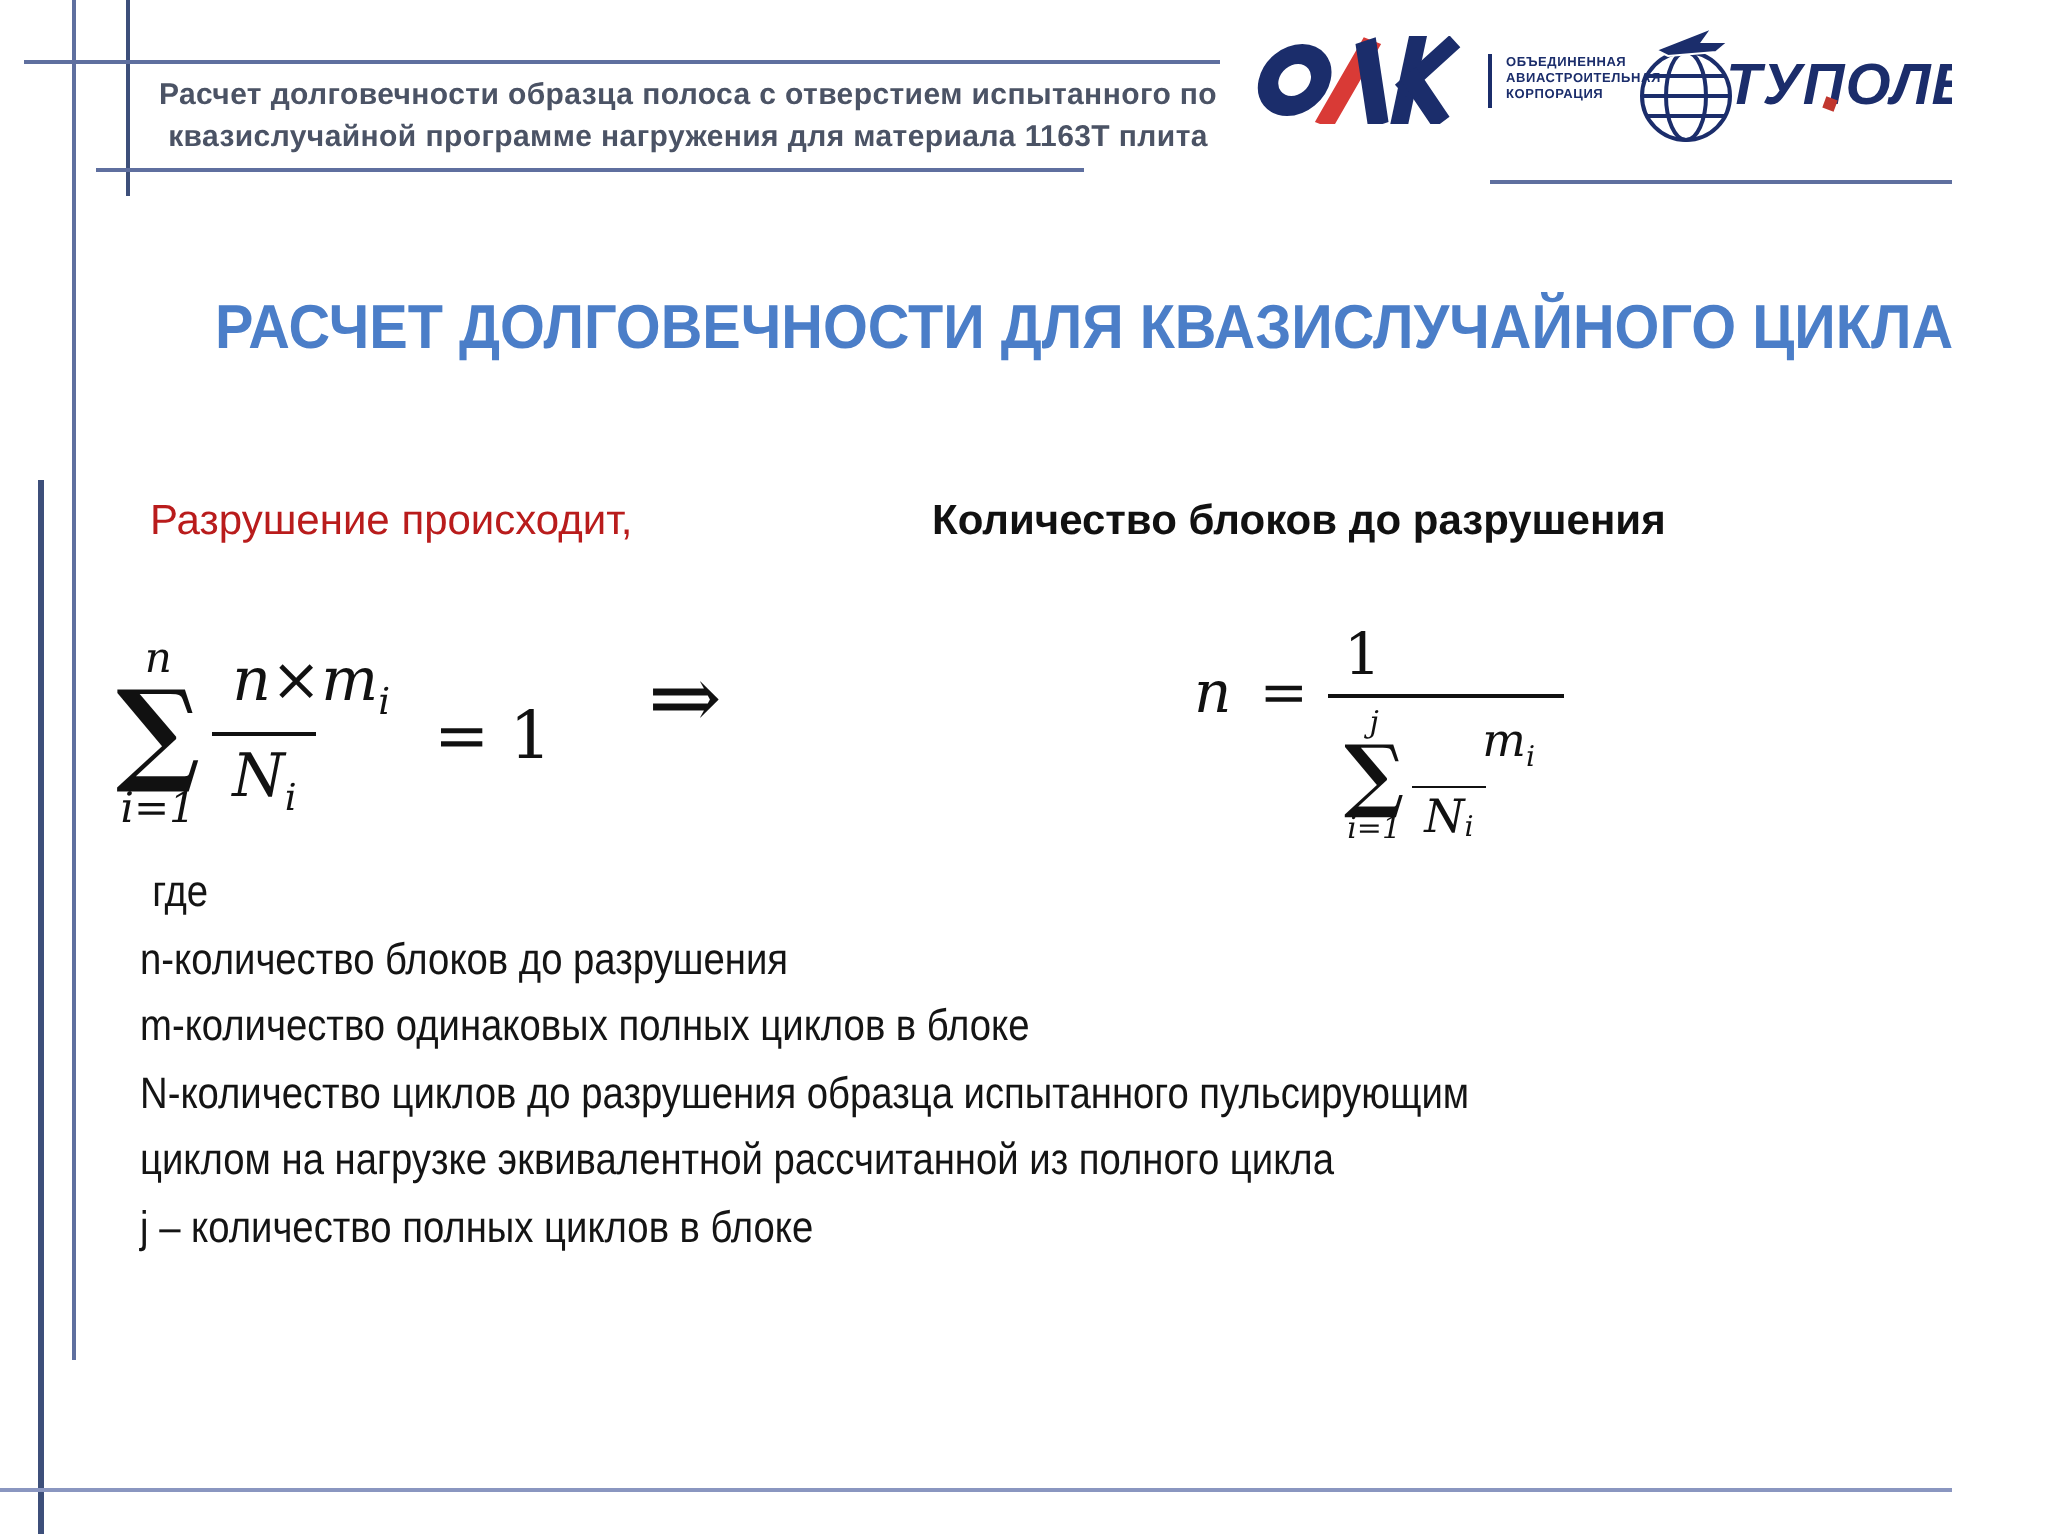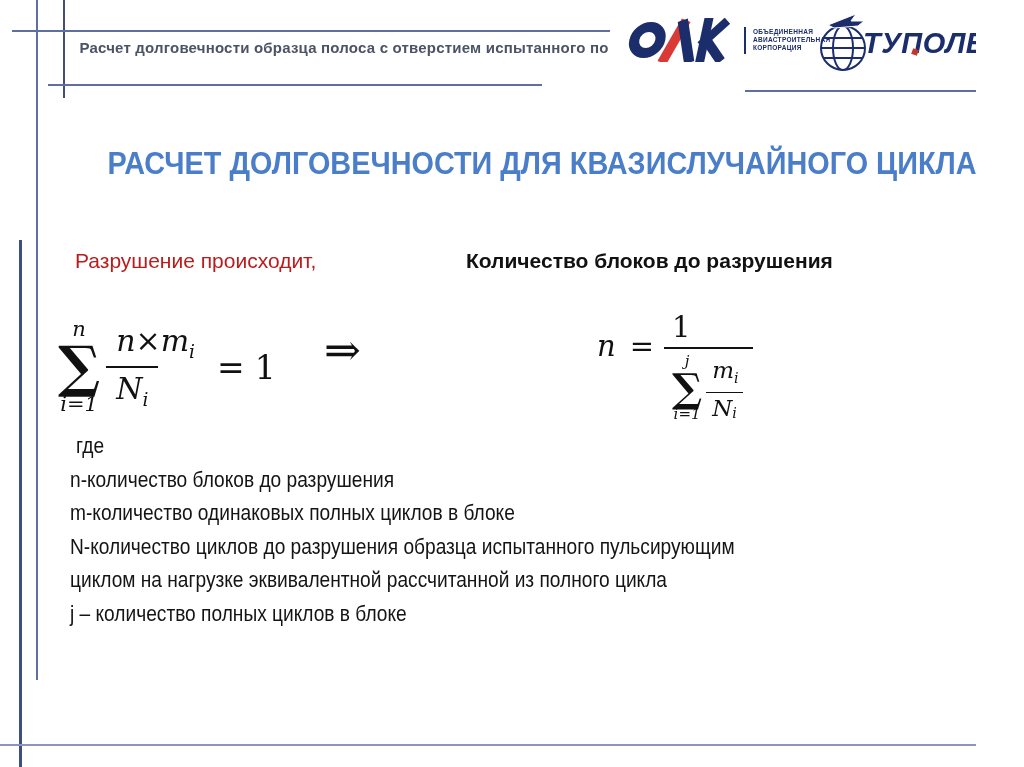--- a/index.html
+++ b/index.html
@@ -78,21 +78,21 @@
     position:absolute; left:597px; top:310px; display:flex; align-items:flex-start; color:#111;
   }
   .formula-durability .lhs { font-size:29px; margin-top:19px; line-height:34px; }
   .formula-durability .eqs { font-size:29px; margin:19px 10px 0 14px; line-height:34px; font-family:"DejaVu Serif", serif; }
   .formula-durability .outer-frac { font-size:29px; }
   .formula-durability .outer-frac .num { padding:0 8px 3px; line-height:34px; }
   .formula-durability .outer-frac .den { padding:4px 8px 0; display:flex; align-items:center; }
   .formula-durability .sigma-limit { font-size:15px; }
   .formula-durability .sigma-glyph { font-size:40px; }
   .formula-durability .inner-frac { margin-left:4px; font-size:23px; line-height:27px; }
-  .formula-durability .inner-frac .num { padding:0 6px 2px; }
+  .formula-durability .inner-frac .num { padding:0 6px 2px;margin-left:29px; }
   .formula-durability .inner-frac .den { border-top:1.5px solid #111; padding:2px 6px 0; }
 
   
   .definitions {
     position:absolute; left:70px; top:429px; font-size:22px; color:#141414;
     line-height:33.5px; transform:scaleX(0.87); transform-origin:left top; white-space:nowrap;
   }
   .definitions .intro { padding-left:7px; }
 </style>
 </head>
@@ -104,20 +104,21 @@
   <div class="line" style="left:63px; top:0; width:2px; height:98px; background:#3d4f7a;"></div>
   <div class="line" style="left:19px; top:240px; width:3px; height:527px; background:#3d4f7a;"></div>
   <div class="line" style="left:12px; top:30px; width:598px; height:2px; background:#5f6f9f;"></div>
   <div class="line" style="left:48px; top:84px; width:494px; height:2px; background:#5f6f9f;"></div>
   <div class="line" style="left:745px; top:90px; width:279px; height:2px; background:#5f6f9f;"></div>
   <div class="line" style="left:1006px; top:22px; width:2px; height:745px; background:#5f6f9f;"></div>
   <div class="line" style="left:0; top:744px; width:1024px; height:2px; background:#8a96c0;"></div>
 
   <div class="header-title">
     <div>Расчет долговечности образца полоса с отверстием испытанного по</div>
+    <div>квазислучайной программе нагружения для материала 1163Т плита</div>
   </div>
 
   <div class="oak-logo">
     <svg width="112" height="44" viewBox="0 0 112 44">
       <g transform="translate(7,0) skewX(-12)" fill="none" stroke-linecap="square">
         <ellipse cx="20" cy="22" rx="13" ry="13" stroke="#1b2d6b" stroke-width="10"></ellipse>
         <path d="M41 40 L53 7" stroke="#d93a36" stroke-width="10"></path>
         <path d="M53 7 L65 40" stroke="#1b2d6b" stroke-width="10"></path>
         <path d="M77 4 L77 40" stroke="#1b2d6b" stroke-width="9"></path>
         <path d="M77 24 L93 6" stroke="#1b2d6b" stroke-width="9"></path>

